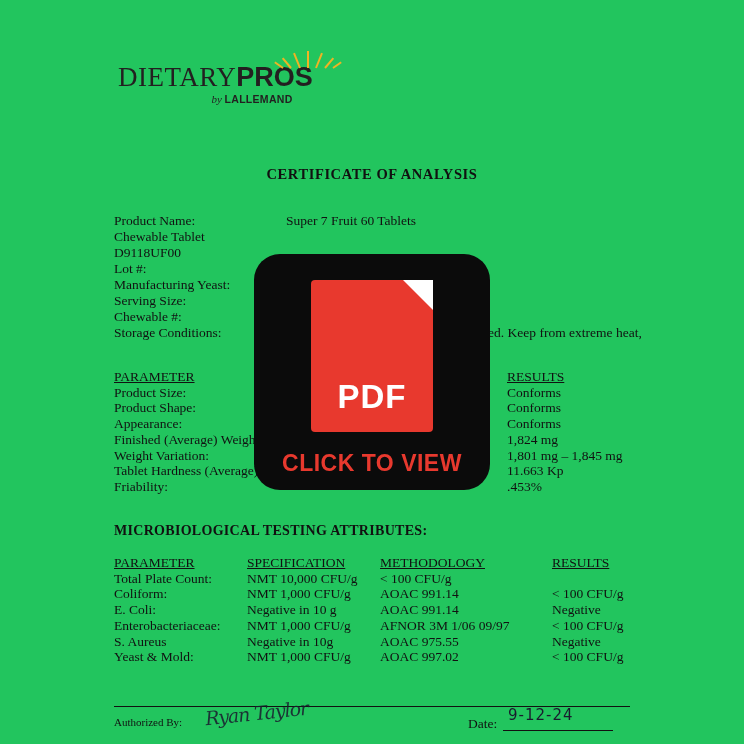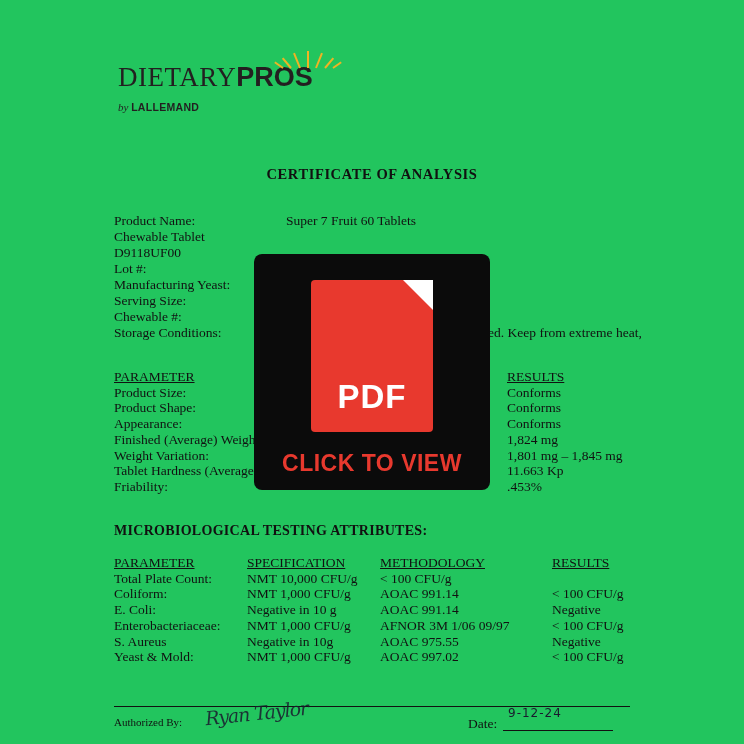--- a/index.html
+++ b/index.html
@@ -54,22 +54,22 @@
     position: absolute;
     bottom: 0;
     width: 2px;
     background: #f0b323;
     transform-origin: bottom center;
   }
   .logo-sub {
     font-family: "Liberation Serif", serif;
     font-size: 11px;
     color: #231f20;
-    text-align: left;
-    margin-top: 8px;
+    text-align: center;
+    margin-top: 0;
     padding-right: 2px;
     font-style: italic;
   }
   .logo-sub b {
     font-family: "Liberation Sans", sans-serif;
     font-style: normal;
     font-weight: bold;
     letter-spacing: 0.3px;
     font-size: 10.5px;
   }
@@ -189,41 +189,41 @@
     left: 468px;
     top: 716px;
     font-size: 13.5px;
     color: #111;
   }
   .date-value {
     position: absolute;
     left: 508px;
     top: 706px;
     font-family: "DejaVu Sans", sans-serif;
-    font-size: 12px;
+    font-size: 15px;
     color: #1a1a2e;
     letter-spacing: 1px;
   }
   .date-rule {
     position: absolute;
     left: 503px;
     top: 730px;
     width: 110px;
     border-top: 1px solid #111;
   }
 
   
   .pdf-overlay {
     position: absolute;
     left: 254px;
     top: 254px;
     width: 236px;
     height: 236px;
     background: #0b0b0b;
-    border-radius: 8px;
+    border-radius: 26px;
     cursor: pointer;
   }
   .pdf-icon {
     position: absolute;
     left: 50%;
     top: 26px;
     transform: translateX(-50%);
     width: 122px;
     height: 152px;
   }

